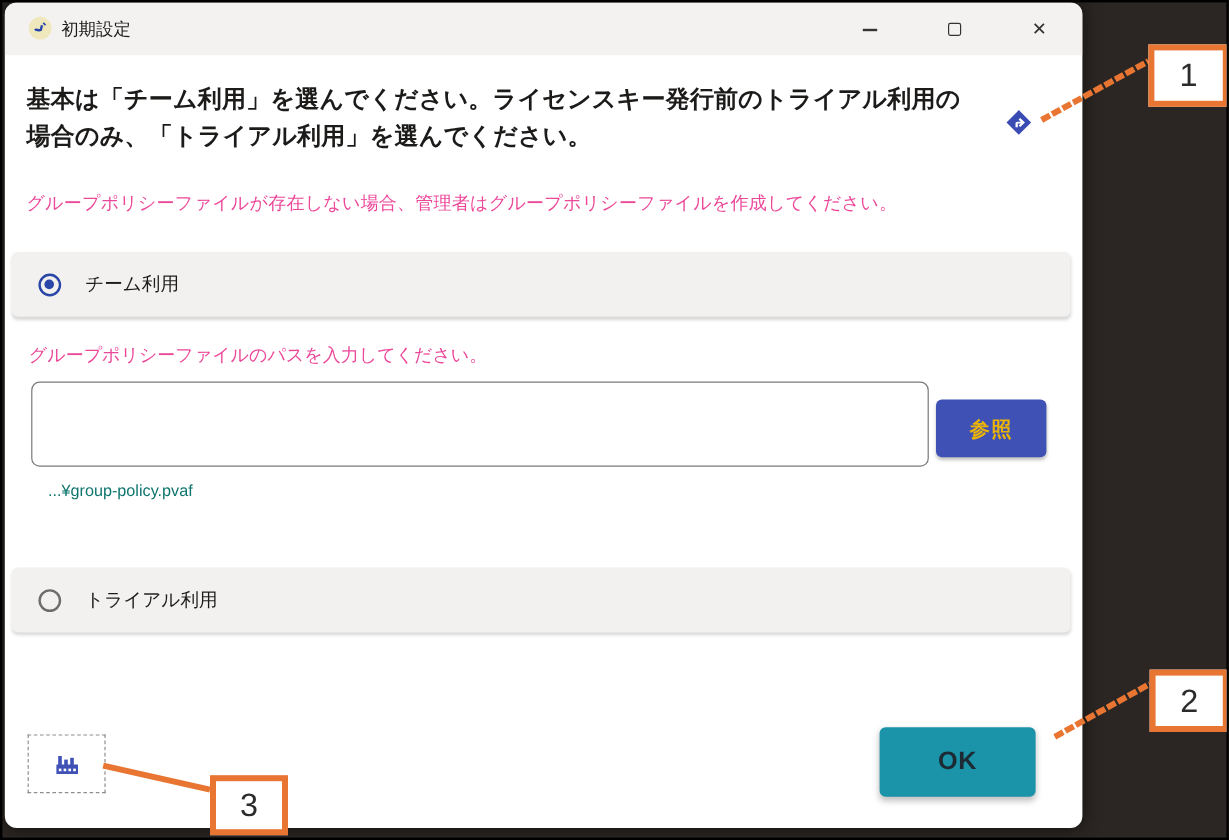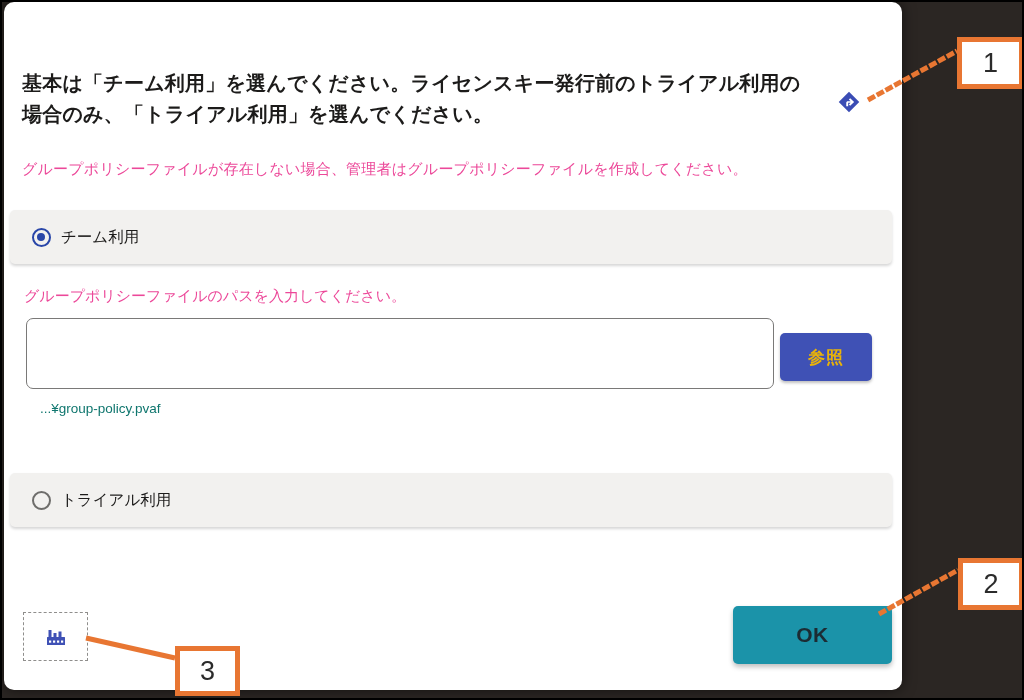--- a/index.html
+++ b/index.html
@@ -23,49 +23,67 @@
   .note{position:absolute;left:18px;top:158px;font-size:15px;color:#ec4899;letter-spacing:0.2px;}
   
   .opt-bar{position:absolute;left:6px;width:882px;height:54px;background:#f2f1ef;border-radius:5px;
            box-shadow:0 2px 3px rgba(0,0,0,.16);display:flex;align-items:center;cursor:pointer;}
   .opt-team{top:208px;}
   .opt-trial{top:471px;}
   .radio{width:19px;height:19px;border-radius:50%;margin-left:22px;position:relative;flex:0 0 auto;}
   .radio.sel{border:2.5px solid #2946a8;}
   .radio.sel::after{content:"";position:absolute;left:3px;top:3px;width:8px;height:8px;border-radius:50%;background:#2946a8;}
   .radio.unsel{border:2.5px solid #6e6d6b;}
-  .opt-label{margin-left:10px;font-size:15.5px;color:#1c1b1a;}
+  .opt-label{margin-left:20px;font-size:15.5px;color:#1c1b1a;}
   
   .path-label{position:absolute;left:20px;top:285px;font-size:15px;color:#ec4899;}
   .path-input{position:absolute;left:22px;top:316px;width:748px;height:71px;border:1px solid #7a7978;border-radius:7px;
               font-size:16px;padding:6px 10px;color:#222;background:#fff;outline:none;}
   .browse-btn{position:absolute;left:776px;top:331px;width:92px;height:48px;background:#3f51b5;color:#eab308;border:none;
               border-radius:5px;font-size:17px;font-weight:700;cursor:pointer;box-shadow:0 2px 3px rgba(0,0,0,.25);letter-spacing:1px;text-align:center;}
   .path-hint{position:absolute;left:36px;top:399px;font-size:13.5px;color:#0f766e;}
   .trial-note{position:absolute;left:18px;top:528px;font-size:15px;color:#2a2928;letter-spacing:0.2px;}
   
   .factory-btn{position:absolute;left:19px;top:610px;width:65px;height:49px;background:#fff;border:1.6px dashed #8f8e8c;
                display:flex;align-items:center;justify-content:center;cursor:pointer;}
-  .ok-btn{position:absolute;left:729px;top:604px;width:159px;height:58px;background:#1b93a9;border:none;border-radius:5px;
+  .ok-btn{position:absolute;left:729px;top:604px;width:130px;height:58px;background:#1b93a9;border:none;border-radius:5px;
           font-size:21px;font-weight:700;color:#1c2b33;cursor:pointer;box-shadow:0 3px 5px rgba(0,0,0,.25);letter-spacing:0.5px;}
   
   .ann-line-svg{position:absolute;left:0;top:0;width:1024px;height:700px;pointer-events:none;}
   .ann-box{position:absolute;background:#fff;border:5px solid #e87632;display:flex;align-items:center;justify-content:center;
            font-size:27px;color:#2b2b2b;}
   .ann-1{left:955px;top:35px;width:67px;height:52px;}
   .ann-2{left:956px;top:556px;width:66px;height:52px;}
   .ann-3{left:173px;top:644px;width:65px;height:50px;}
 </style>
 </head>
 <body>
 
 <div class="screen">
 
   <div class="window">
 
+    <div class="titlebar">
+      <span class="app-icon">
+        <svg width="13" height="13" viewBox="0 0 13 13">
+          <path d="M2 8c2-1 3 1 5 0l1-4" stroke="#2946a8" stroke-width="2" fill="none"></path>
+          <path d="M9 2l2 2" stroke="#2946a8" stroke-width="1.4"></path>
+        </svg>
+      </span>
+      <span class="win-title">初期設定</span>
+      <div class="cap-btn" style="left:698px;">
+        <span class="min-glyph"></span>
+      </div>
+      <div class="cap-btn" style="left:768px;">
+        <span class="max-glyph"></span>
+      </div>
+      <div class="cap-btn" style="left:839px;">
+        <span class="close-glyph">✕</span>
+      </div>
+    </div>
 
     <div class="heading">基本は「チーム利用」を選んでください。ライセンスキー発行前のトライアル利用の
 場合のみ、「トライアル利用」を選んでください。</div>
     <span class="dir-icon">
       <svg width="22" height="22" viewBox="0 0 24 24">
         <path d="M12 0.8 23.2 12 12 23.2 0.8 12Z" fill="#3a4cb4"></path>
         <path d="M9 16.5v-3.6c0-.9.75-1.6 1.65-1.6h3.1l-1.9-1.9L13.3 8l4.3 4.1-4.3 4.1-1.45-1.4 1.9-1.9h-2.65v3.6z" fill="#fff"></path>
       </svg>
     </span>
     <div class="note">グループポリシーファイルが存在しない場合、管理者はグループポリシーファイルを作成してください。</div>

